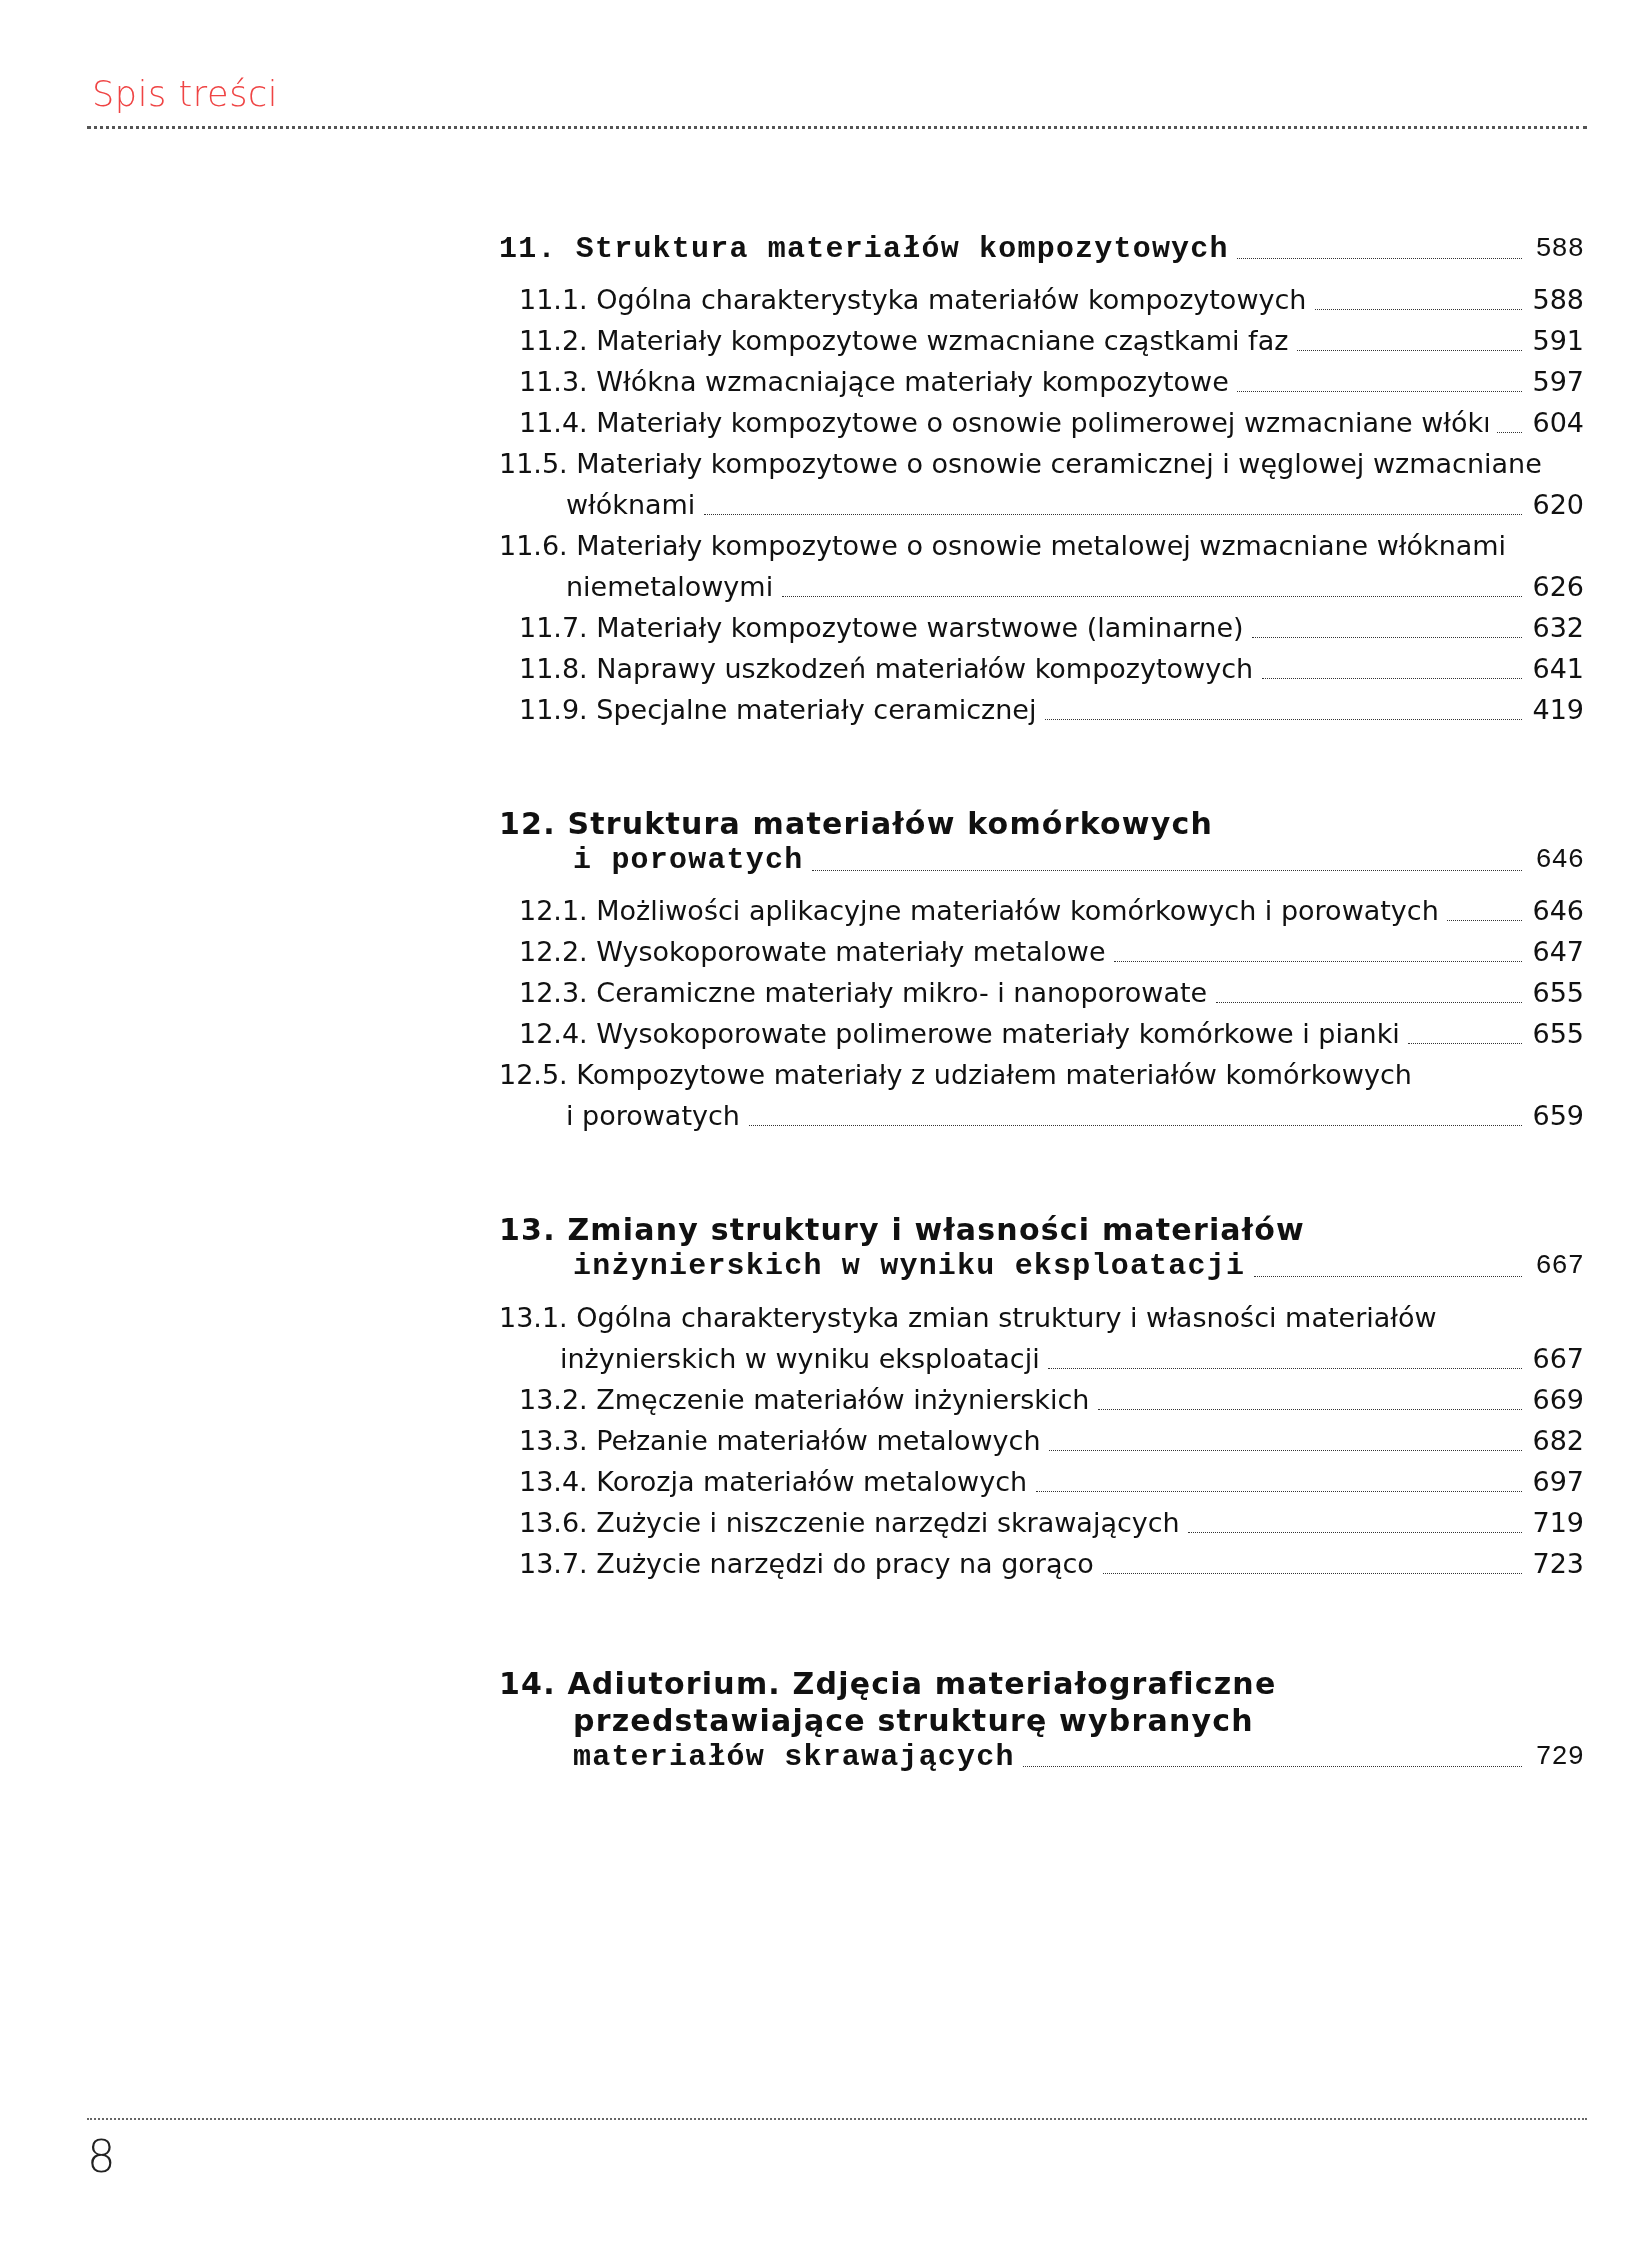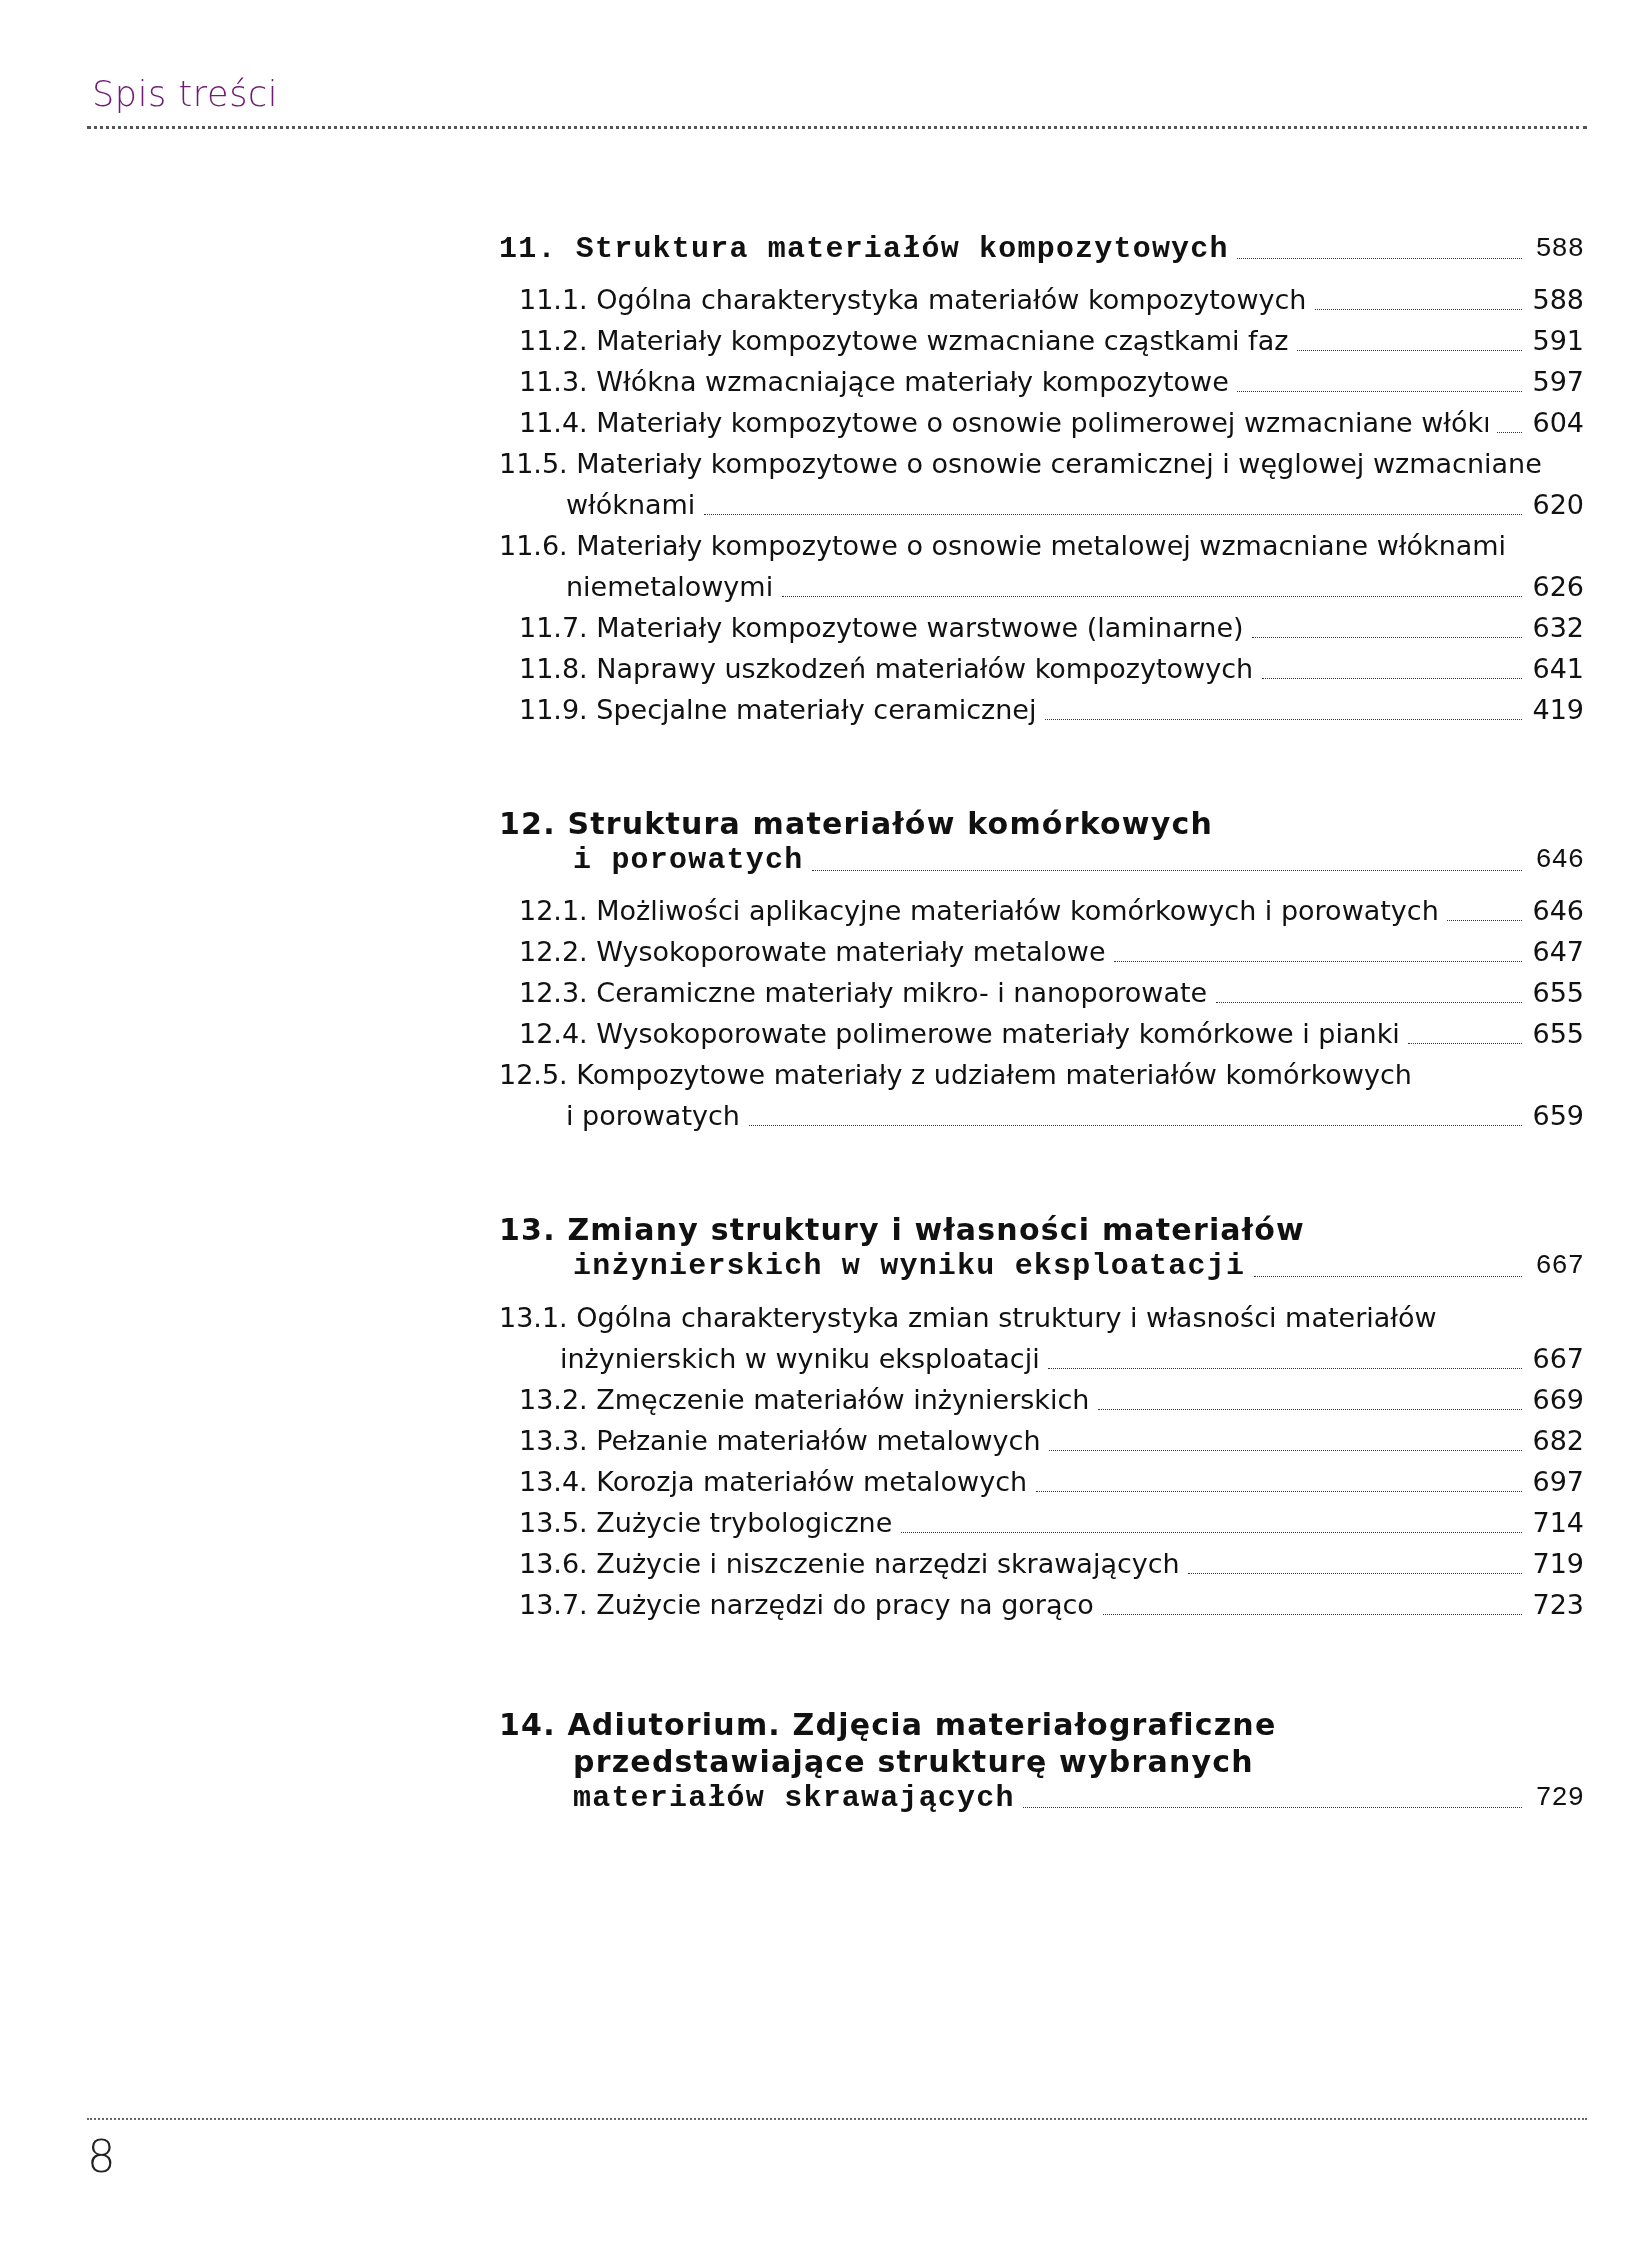--- a/index.html
+++ b/index.html
@@ -1,17 +1,17 @@
 <!DOCTYPE html>
 <html style="font-size:10px"><head>
 <meta charset="utf-8">
 <style>
   html, body { margin: 0; padding: 0; background: #ffffff; }
   body { width: 1629px; height: 2261px; position: relative; overflow: hidden; color: #111; font-family: "DejaVu Sans", sans-serif; }
-  .running-head { position: absolute; left: 92px; top: 74px; font-size: 35px; font-weight: 300; color: #701a75; letter-spacing: 0.6px; }
+  .running-head { position: absolute; left: 92px; top: 74px; font-size: 35px; font-weight: 300; color: #ef4444; letter-spacing: 0.6px; }
   .rule { position: absolute; left: 87px; width: 1500px; height: 0; border-top: 3.1px dotted #555; }
   .rule.top { top: 126px; }
   .rule.bottom { top: 2118px; border-top: 2.5px dotted #666; }
   .page-number { position: absolute; left: 87px; top: 2130px; font-size: 45px; font-weight: 300; color: #222; }
 
   .toc { position: absolute; left: 499px; width: 1085px; top: 231px; }
   .chapter { margin-bottom: 0; }
   .row { display: flex; align-items: flex-end; font-size: 27px; line-height: 41px; white-space: nowrap; }
   .row .num { flex: 0 0 auto; margin-left: 20px; }
   .row .title { flex: 0 1 auto; overflow: hidden; }
@@ -174,25 +174,20 @@
       <span class="num">13.3.</span>&nbsp;<span class="title">Pełzanie materiałów metalowych</span>
       <span class="leader"></span>
       <span class="page">682</span>
     </div>
     <div class="row">
       <span class="num">13.4.</span>&nbsp;<span class="title">Korozja materiałów metalowych</span>
       <span class="leader"></span>
       <span class="page">697</span>
     </div>
     <div class="row">
-      <span class="num">13.5.</span>&nbsp;<span class="title">Zużycie trybologiczne</span>
-      <span class="leader"></span>
-      <span class="page">714</span>
-    </div>
-    <div class="row">
       <span class="num">13.6.</span>&nbsp;<span class="title">Zużycie i niszczenie narzędzi skrawających</span>
       <span class="leader"></span>
       <span class="page">719</span>
     </div>
     <div class="row">
       <span class="num">13.7.</span>&nbsp;<span class="title">Zużycie narzędzi do pracy na gorąco</span>
       <span class="leader"></span>
       <span class="page">723</span>
     </div>
   </div>

